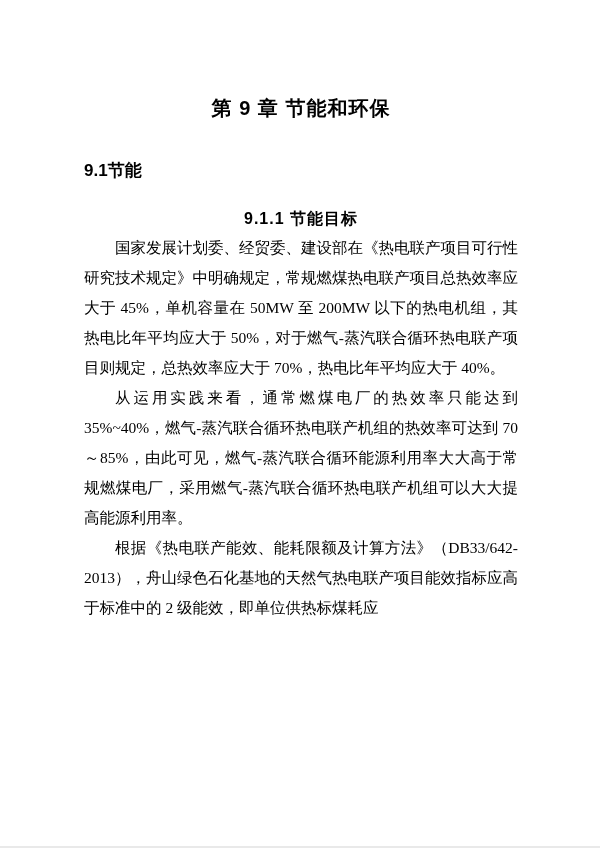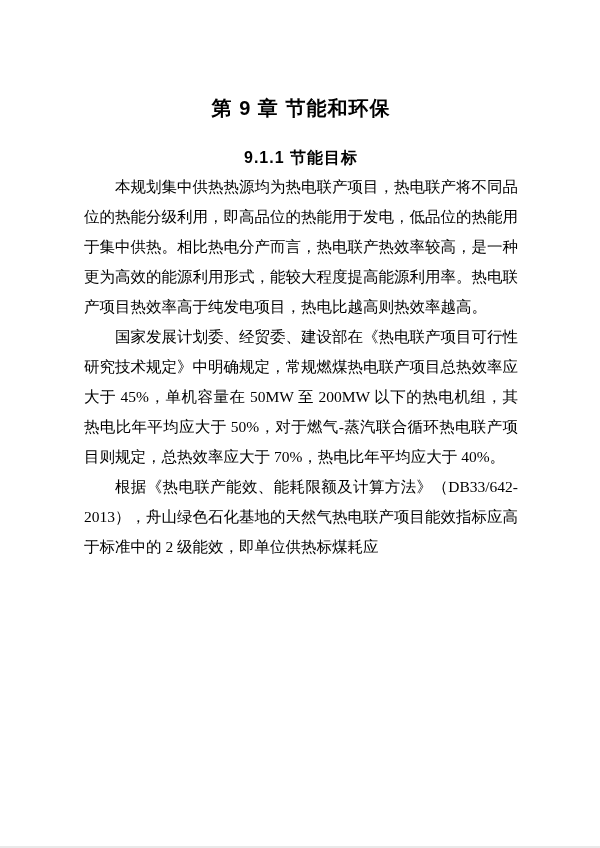--- a/index.html
+++ b/index.html
@@ -66,23 +66,24 @@
     color: #222222;
   }
 </style>
 </head>
 <body>
 
 <div class="doc-page">
 
   <h1 class="chapter-title">第 9 章 节能和环保</h1>
 
+  <h2 class="section-heading">9.1节能</h2>
 
   <h3 class="subsection-heading">9.1.1 节能目标</h3>
 
   <div class="body-text">
-    <p>本规划集中供热热源均为热电联产项目，热电联产将不同品位的热能分级利用，即高品位的热能用于发电，低品位的热能用于集中供热。相比热电分产而言，热电联产热效率较高，是一种更为高效的能源利用形式，能较大程度提高能源利用率。热电联产项目热效率高于纯发电项目，热电比越高则热效率越高。</p>
     <p>国家发展计划委、经贸委、建设部在《热电联产项目可行性研究技术规定》中明确规定，常规燃煤热电联产项目总热效率应大于 45%，单机容量在 50MW 至 200MW 以下的热电机组，其热电比年平均应大于 50%，对于燃气-蒸汽联合循环热电联产项目则规定，总热效率应大于 70%，热电比年平均应大于 40%。</p>
+    <p>从运用实践来看，通常燃煤电厂的热效率只能达到 35%~40%，燃气-蒸汽联合循环热电联产机组的热效率可达到 70～85%，由此可见，燃气-蒸汽联合循环能源利用率大大高于常规燃煤电厂，采用燃气-蒸汽联合循环热电联产机组可以大大提高能源利用率。</p>
     <p>根据《热电联产能效、能耗限额及计算方法》（DB33/642-2013），舟山绿色石化基地的天然气热电联产项目能效指标应高于标准中的 2 级能效，即单位供热标煤耗应</p>
   </div>
 
 
 </div>
 
 </body></html>

